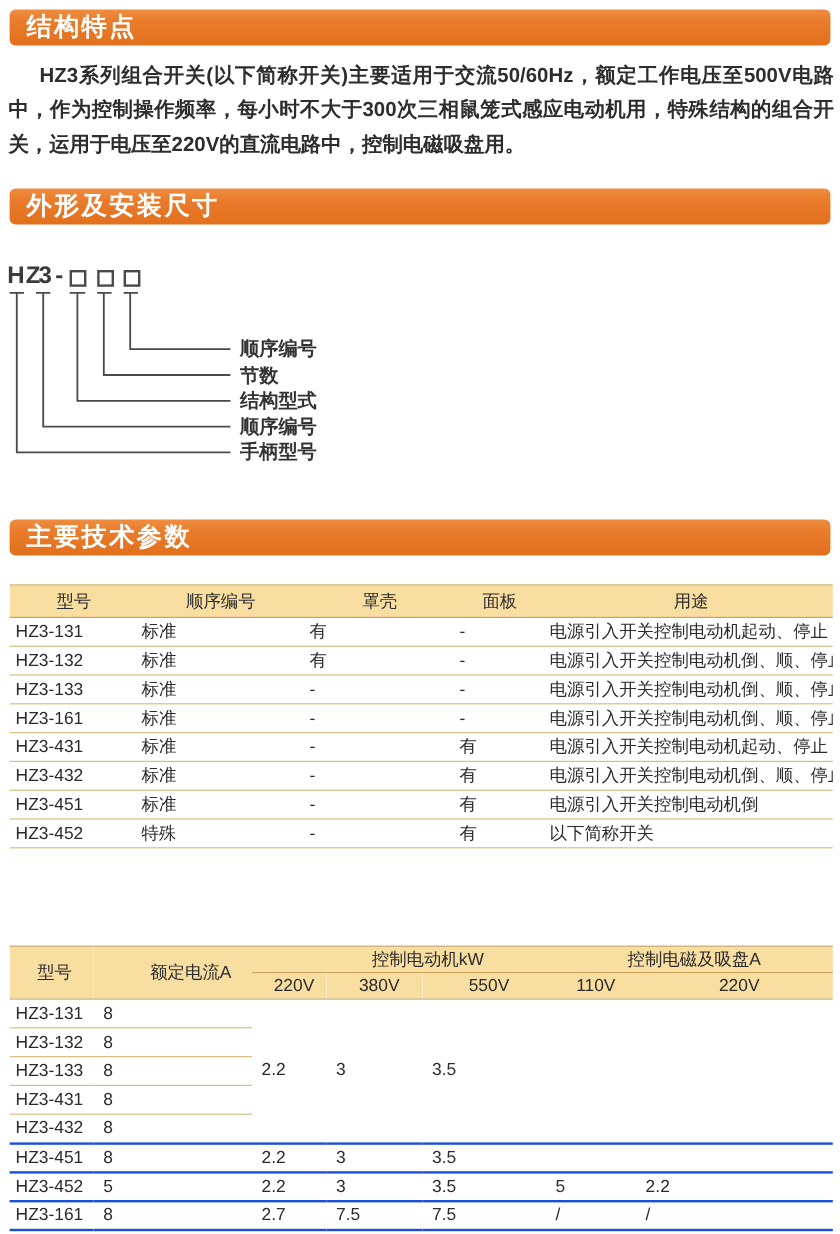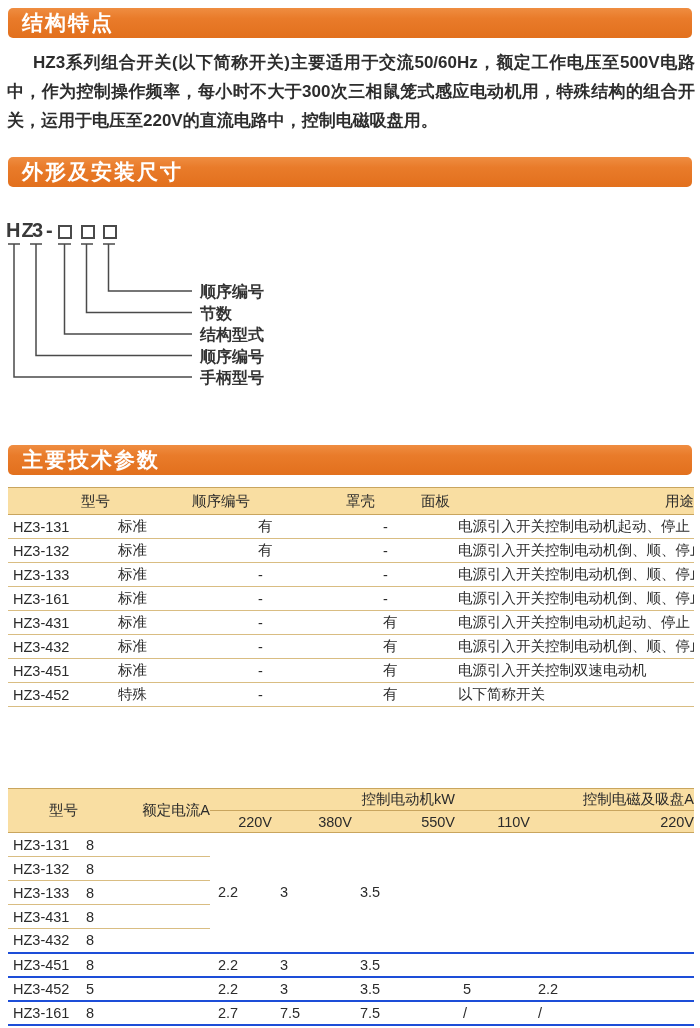--- a/index.html
+++ b/index.html
@@ -16,21 +16,21 @@
   
   .section-bar {
     position:absolute; left:8px; width:684px; height:30px;
     border-radius:5px;
     background:linear-gradient(#ef8d41 0%, #e97b2a 35%, #e2701d 100%);
     color:#ffffff; font-size:21px; font-weight:bold;
     line-height:30px; padding-left:14px; letter-spacing:2px;
   }
   #bar-structure  { top:8px; }
   #bar-dimensions { top:157px; }
-  #bar-parameters { top:433px;margin-top:12px; }
+  #bar-parameters { top:433px; }
 
   
   .intro {
     position:absolute; top:48px; left:7px; width:688px;
     font-size:17px; line-height:29px; font-weight:600;
     text-indent:26px; color:#2d2d2d; text-align:justify;
   }
 
   
   .diagram { position:absolute; top:210px; left:0; width:380px; height:185px; }
@@ -52,21 +52,21 @@
   }
 
   
   table.tbl {
     position:absolute; left:8px; width:686px;
     border-collapse:collapse; table-layout:fixed;
     font-size:14.5px; color:#2b2b2b;
     border-top:1px solid #c9a55e;
   }
   table.tbl th {
-    background:#f9dea2; font-weight:normal; text-align:right;
+    background:#f9dea2; font-weight:normal; text-align:center;
     border-bottom:1px solid #c9a55e; vertical-align:middle;
     white-space:nowrap; overflow:hidden;
   }
   table.tbl td {
     border-bottom:1px solid #d9bd82; vertical-align:middle;
     white-space:nowrap; overflow:hidden;
   }
   .padA { padding-left:5px; }
   .padB { padding-left:8px; }
 
@@ -180,21 +180,21 @@
         <td class="padB">标准</td>
         <td class="padB">-</td>
         <td class="padB">有</td>
         <td class="padB">电源引入开关控制电动机倒、顺、停止</td>
       </tr>
       <tr>
         <td class="padA">HZ3-451</td>
         <td class="padB">标准</td>
         <td class="padB">-</td>
         <td class="padB">有</td>
-        <td class="padB">电源引入开关控制双速电动机</td>
+        <td class="padB">电源引入开关控制电动机倒</td>
       </tr>
       <tr>
         <td class="padA">HZ3-452</td>
         <td class="padB">特殊</td>
         <td class="padB">-</td>
         <td class="padB">有</td>
         <td class="padB">以下简称开关</td>
       </tr>
     </tbody>
   </table>

